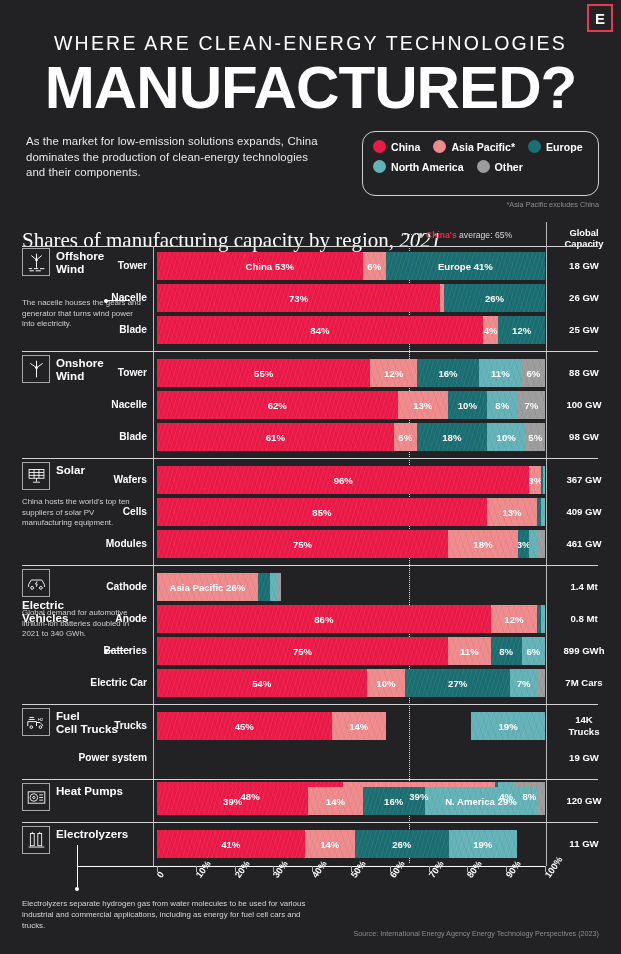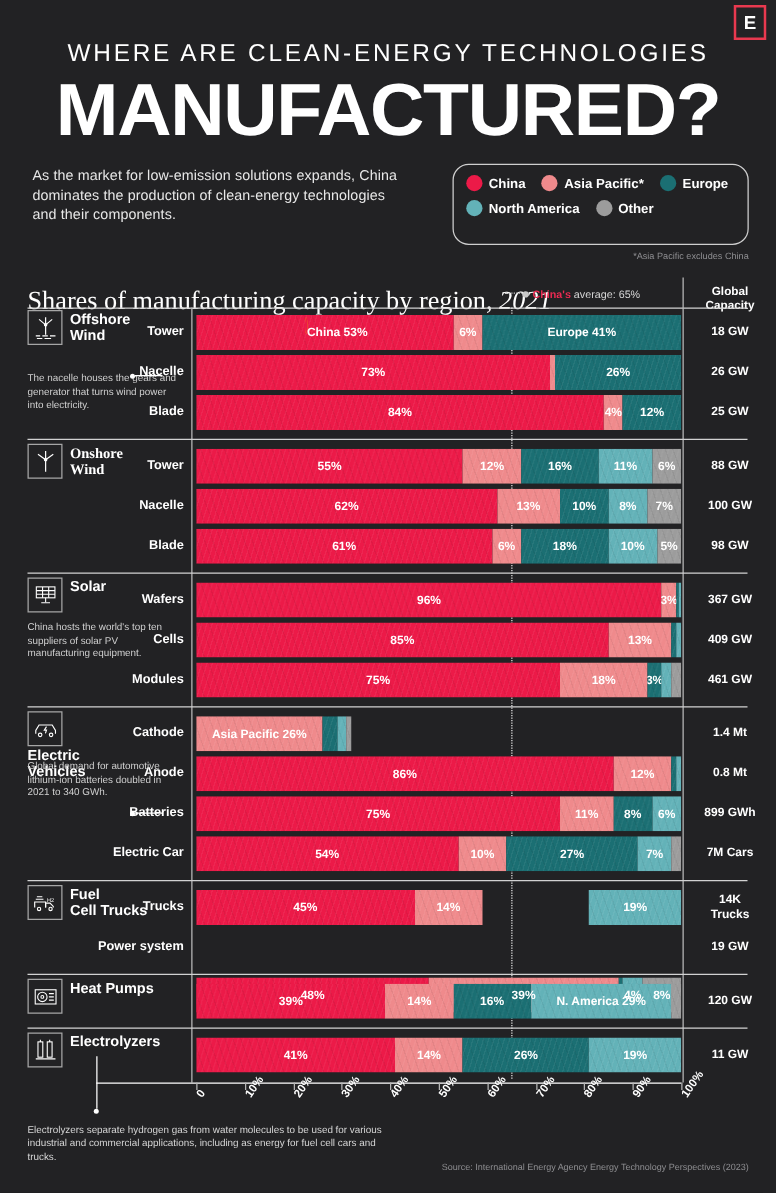--- a/index.html
+++ b/index.html
@@ -314,21 +314,21 @@
           </div>
           <div class="seg na" style="width: 38.8px;">
             <span>10%</span>
           </div>
           <div class="seg other" style="width: 19.4px;">
             <span>5%</span>
           </div>
         </div>
         <div class="gc" style="line-height: 28px;">98 GW</div>
       </div>
-      <div class="cat" style="top: 355px; font-family: Liberation Serif, serif;">
+      <div class="cat" style="top: 355px;">
         <div class="cat-icon">
           <svg viewBox="0 0 24 24" width="21" height="21">
             <g stroke="#fff" stroke-width="1.1" fill="none">
               <line x1="12" y1="10" x2="12" y2="21"></line>
               <line x1="12" y1="10" x2="5" y2="5"></line>
               <line x1="12" y1="10" x2="19" y2="5"></line>
               <line x1="12" y1="10" x2="12" y2="2"></line>
               <circle cx="12" cy="10" r="1.1" fill="#fff"></circle>
             </g>
           </svg>
@@ -559,21 +559,21 @@
               <line x1="15" y1="9" x2="19.5" y2="9"></line>
               <line x1="15" y1="12" x2="19.5" y2="12"></line>
               <line x1="15" y1="15" x2="19.5" y2="15"></line>
             </g>
           </svg>
         </div>
         <div class="cat-name">Heat Pumps</div>
       </div>
       <div class="hline" style="left: 22px; width: 576px; top: 822px;"></div>
       <div class="row" style="top: 830px;">
-        <div class="bar" style="width: 388px;">
+        <div class="bar" style="width: 360px;">
           <div class="seg china" style="width: 159.08px;">
             <span>41%</span>
           </div>
           <div class="seg asia" style="width: 54.32px;">
             <span>14%</span>
           </div>
           <div class="seg europe" style="width: 100.88px;">
             <span>26%</span>
           </div>
           <div class="seg na" style="width: 73.72px;">

